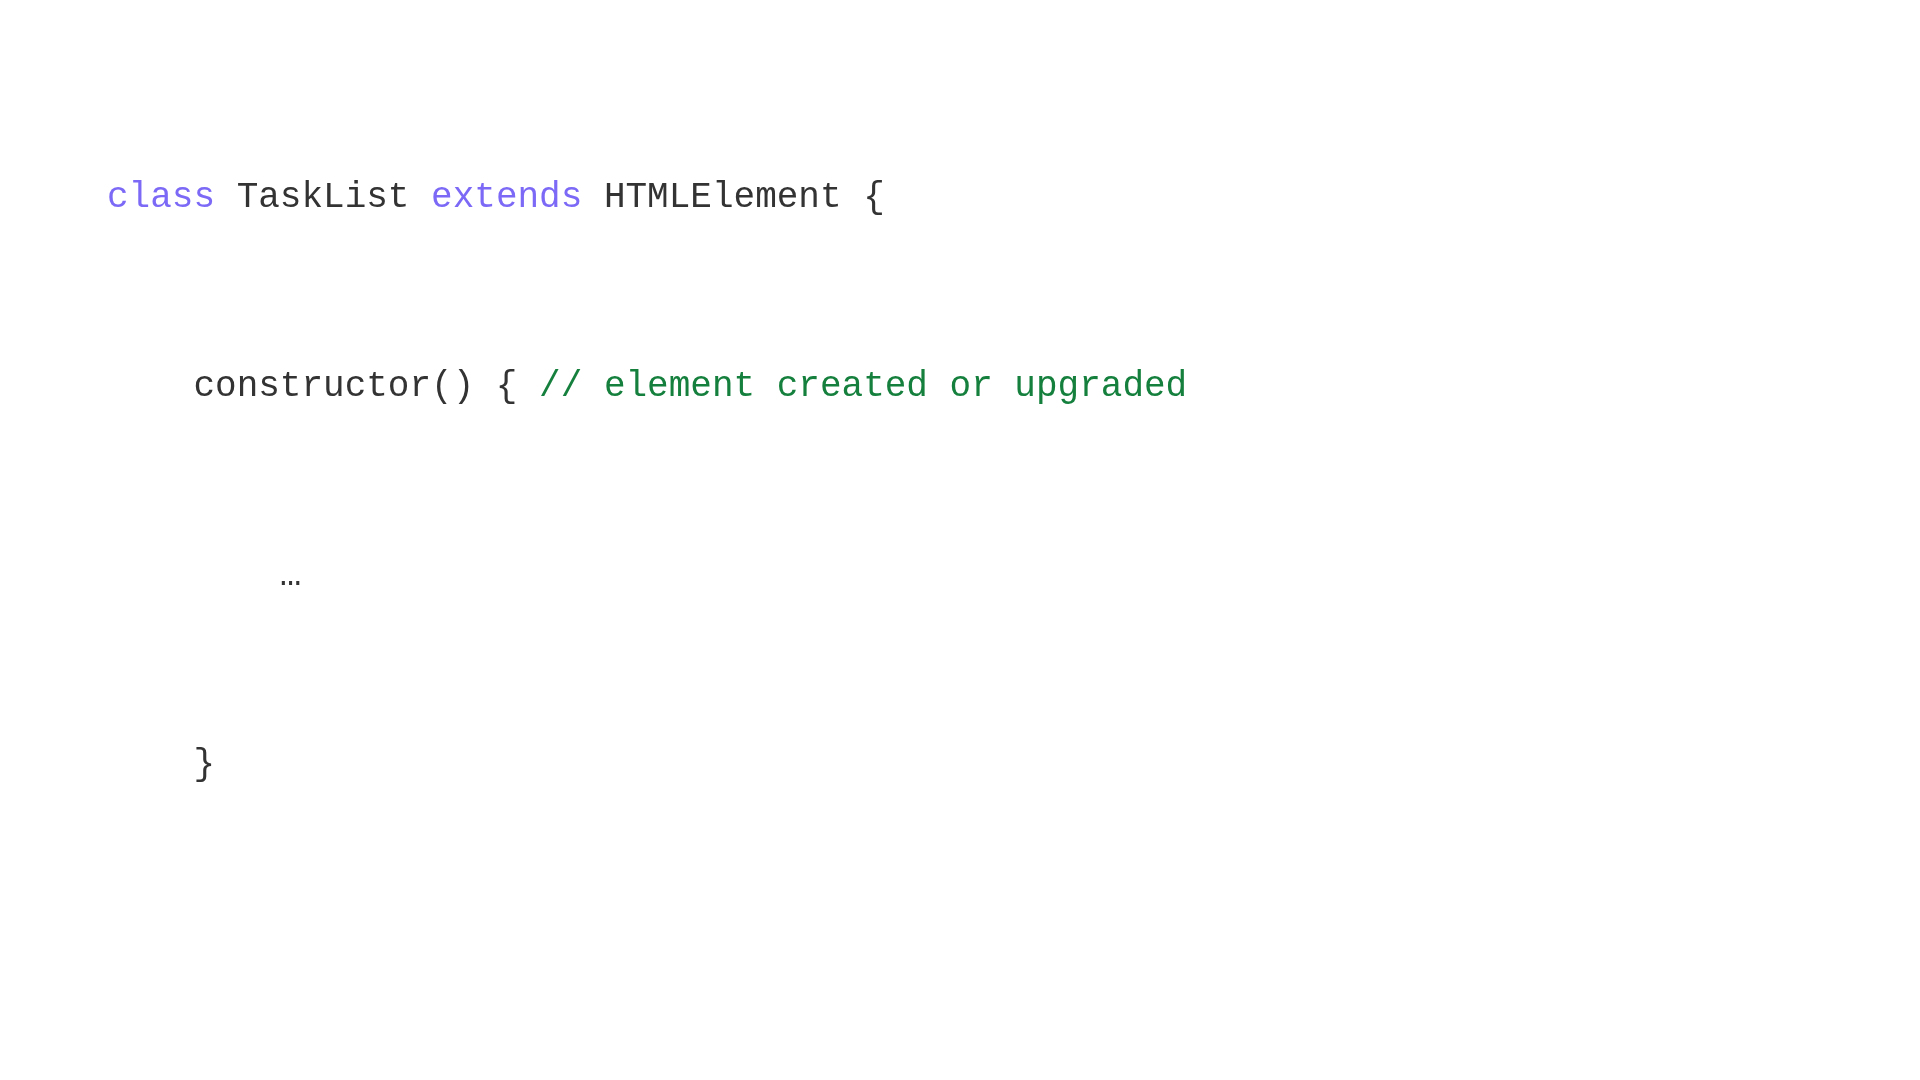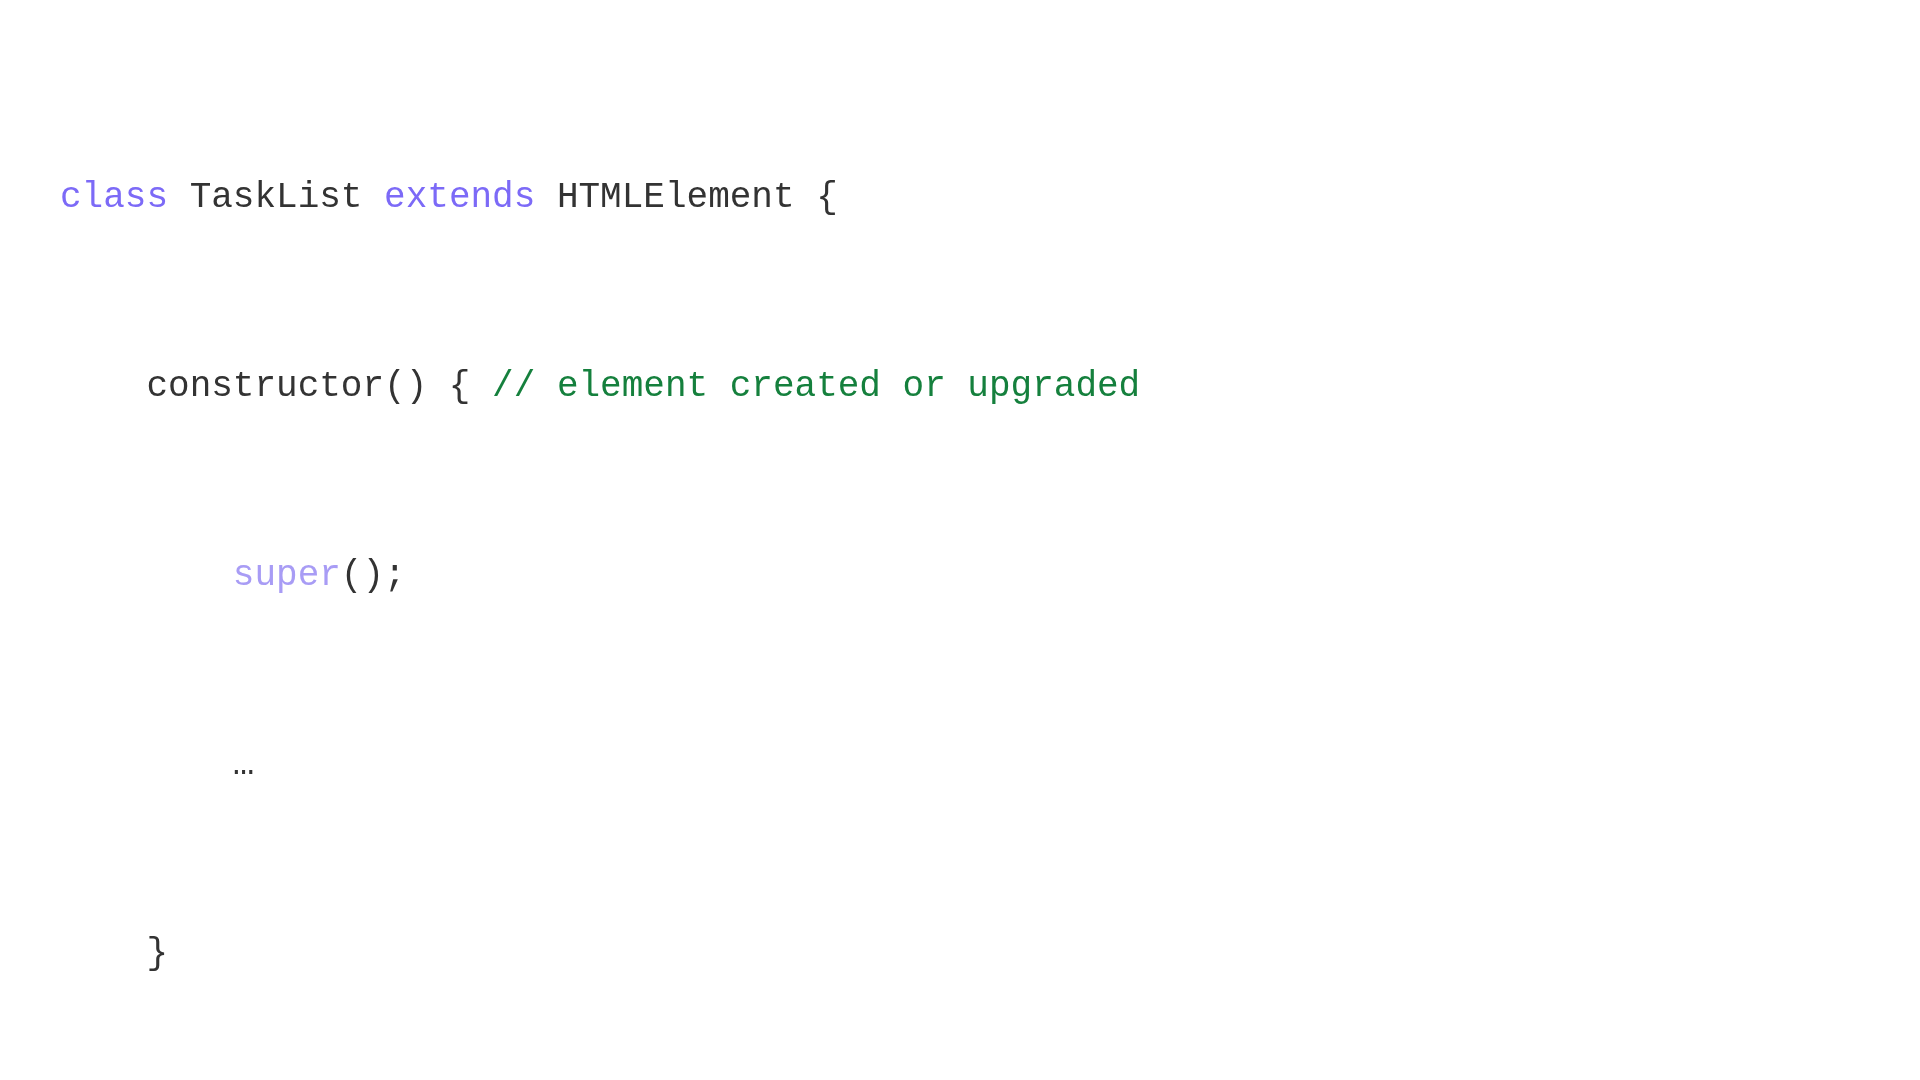--- a/index.html
+++ b/index.html
@@ -33,29 +33,29 @@
       color: #333333;
     }
 
     .comment {
       color: #15803d;
     }
 
     .line {
       display: block;
       min-height: 1.75em;
+      margin-left: 47px;
     }
   </style>
 </head>
 <body>
 
 <div class="code-block">
   <span class="line"><span class="kw">class</span> <span class="fn">TaskList </span><span class="kw">extends</span><span class="fn"> HTMLElement {</span></span>
   <span class="line">    <span class="fn">constructor</span><span class="fn">() { </span><span class="comment">// element created or upgraded</span></span>
-  <span class="line">        <span class="kw-light">super</span><span class="fn">();</span></span>
   <span class="line">        <span class="fn">…</span></span>
   <span class="line">    <span class="fn">}</span></span>
   
   
   
   
   
   
   
   

